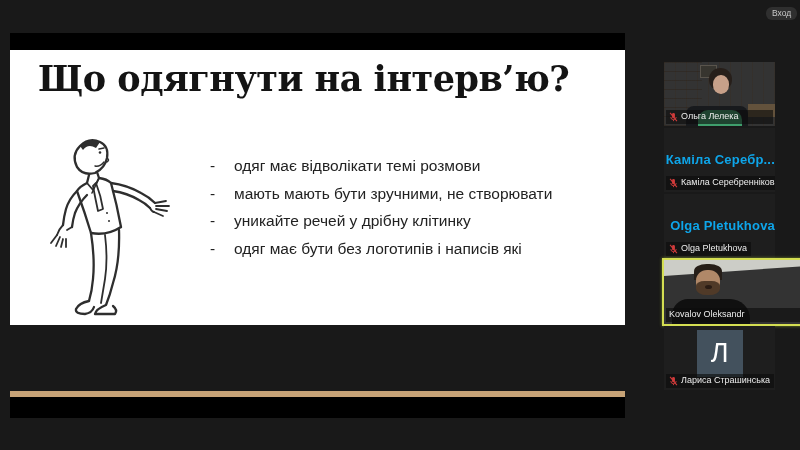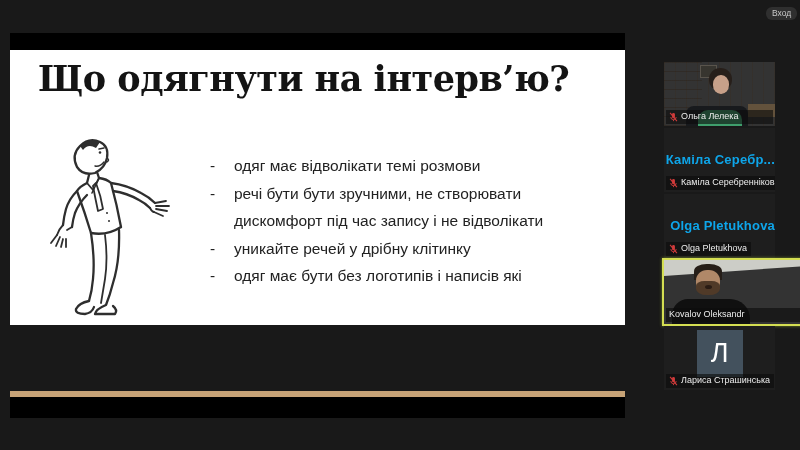--- a/index.html
+++ b/index.html
@@ -121,25 +121,21 @@
         </g>
       </svg>
 
       <div class="bullets">
         <div class="bline">
             <span class="dash">-</span>
             <span>одяг має відволікати темі розмови</span>
           </div>
         <div class="bline">
             <span class="dash">-</span>
-            <span>речі бути бути зручними, не створювати</span>
-          </div>
-        <div class="bline">
-            <span class="dash"></span>
-            <span>дискомфорт під час запису і не відволікати</span>
+            <span>мають мають бути зручними, не створювати</span>
           </div>
         <div class="bline">
             <span class="dash">-</span>
             <span>уникайте речей у дрібну клітинку</span>
           </div>
         <div class="bline">
             <span class="dash">-</span>
             <span>одяг має бути без логотипів і написів які</span>
           </div>
         <div class="bline">

